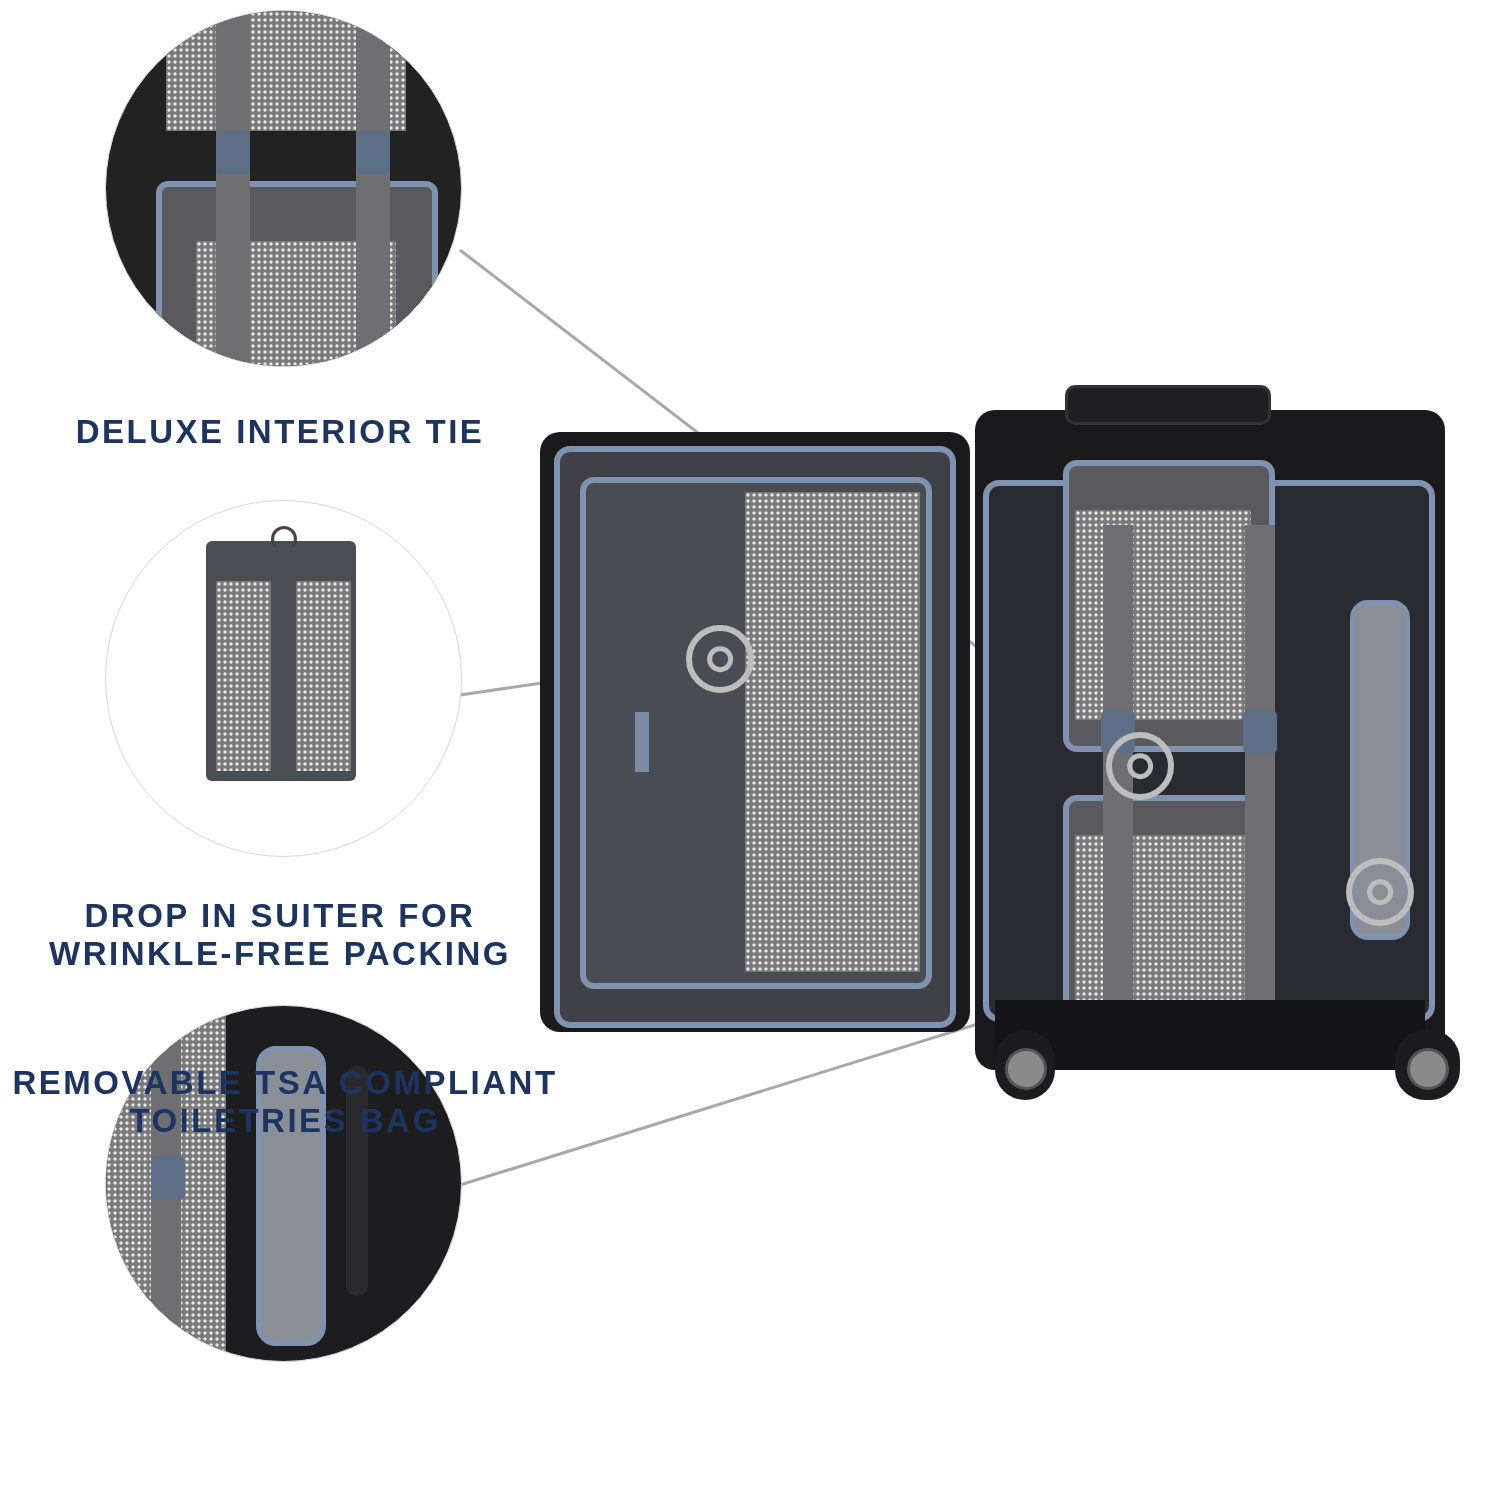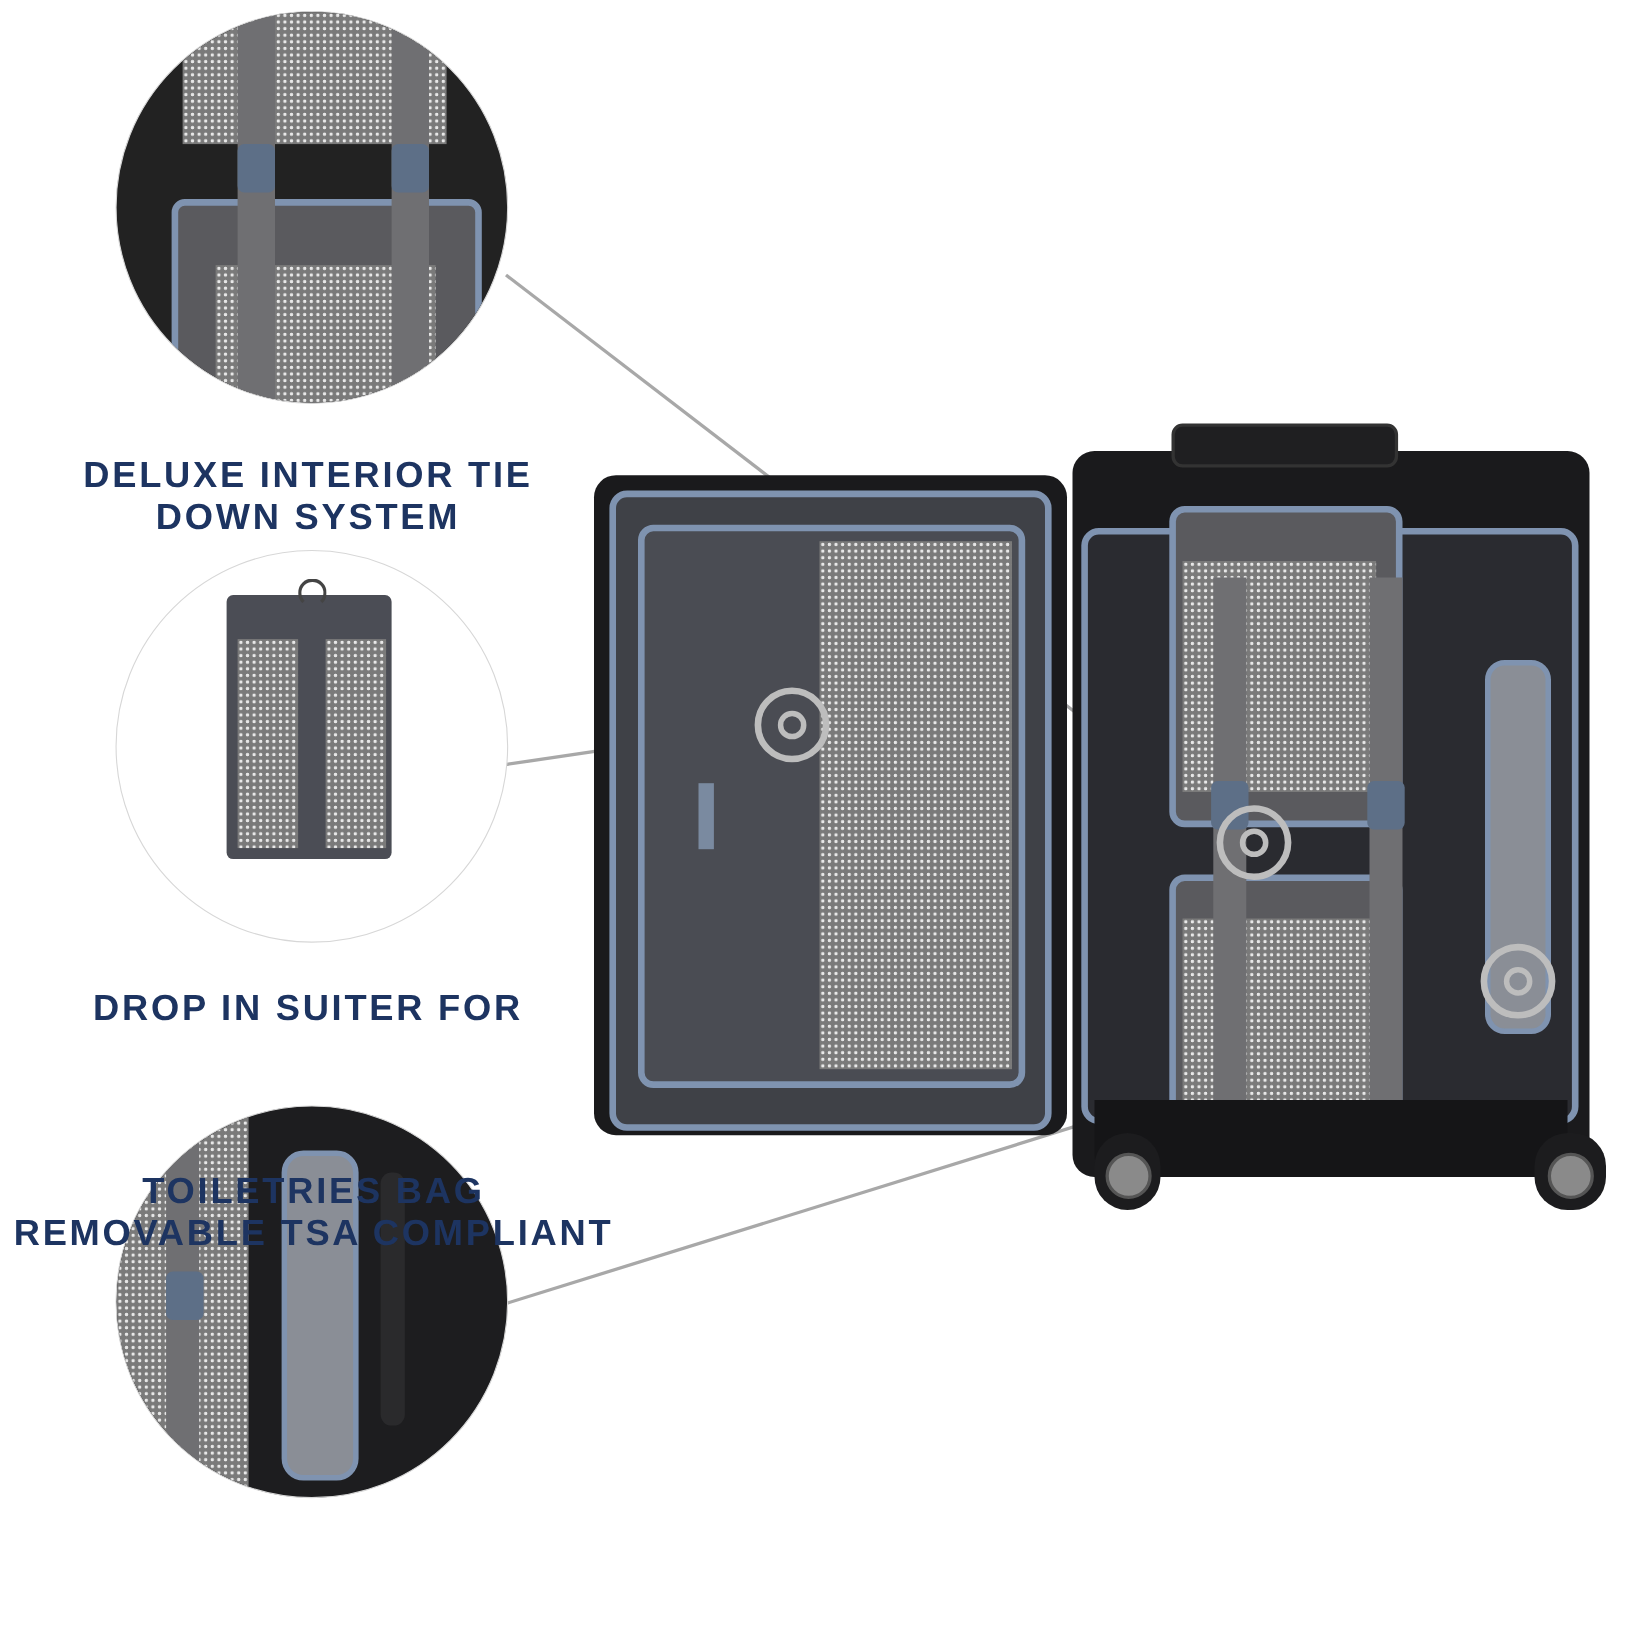--- a/index.html
+++ b/index.html
@@ -26,43 +26,43 @@
   <div class="mesh" style="position:absolute;left:60px;top:0;width:240px;height:120px;"></div>
   <div style="position:absolute;left:50px;top:170px;width:270px;height:200px;background:#5a5a5e;border:6px solid #7f93b0;border-radius:12px;"></div>
   <div class="mesh" style="position:absolute;left:90px;top:230px;width:200px;height:140px;"></div>
   <div class="strap" style="left:110px;top:0;width:34px;height:360px;"></div>
   <div class="strap" style="left:250px;top:0;width:34px;height:360px;"></div>
   <div class="buckle" style="left:110px;top:120px;"></div>
   <div class="buckle" style="left:250px;top:120px;"></div>
 </div>
 <div class="caption" style="left:30px;top:413px;width:500px;">
   <div>DELUXE INTERIOR TIE</div>
-  <div>DOWN SYSTEM</div>
 </div>
 
 <div class="circle" style="left:105px;top:500px;width:355px;height:355px;">
   <div style="position:absolute;left:100px;top:40px;width:150px;height:240px;background:#4b4d55;border-radius:6px;"></div>
   <div class="mesh" style="position:absolute;left:110px;top:80px;width:55px;height:190px;"></div>
   <div class="mesh" style="position:absolute;left:190px;top:80px;width:55px;height:190px;"></div>
   <div style="position:absolute;left:165px;top:25px;width:20px;height:20px;border:3px solid #444;border-radius:50%;border-bottom-color:transparent;"></div>
 </div>
 <div class="caption" style="left:10px;top:897px;width:540px;">
   <div>DROP IN SUITER FOR</div>
+  <div>WRINKLE-FREE PACKING</div>
 </div>
 
 <div class="circle" style="left:105px;top:1005px;width:355px;height:355px;background:#1d1d1f;">
   <div class="mesh" style="position:absolute;left:0;top:0;width:120px;height:355px;"></div>
   <div class="strap" style="left:45px;top:0;width:30px;height:355px;"></div>
   <div class="buckle" style="left:45px;top:150px;"></div>
   <div style="position:absolute;left:150px;top:40px;width:60px;height:290px;background:#8a8e96;border:5px solid #7f93b0;border-radius:20px;"></div>
   <div style="position:absolute;left:240px;top:60px;width:22px;height:230px;background:#2a2a2c;border-radius:10px;"></div>
 </div>
 <div class="caption" style="left:0px;top:1064px;width:570px;">
+  <div>REMOVABLE TSA COMPLIANT</div>
   <div>TOILETRIES BAG</div>
-  <div>REMOVABLE TSA COMPLIANT</div>
 </div>
 
 <div style="position:absolute;left:540px;top:432px;width:430px;height:600px;background:#1a1a1c;border-radius:20px;">
   <div style="position:absolute;left:14px;top:14px;width:390px;height:570px;background:#3f4147;border:6px solid #7f93b0;border-radius:16px;"></div>
   <div style="position:absolute;left:40px;top:45px;width:340px;height:500px;background:#4a4c53;border:6px solid #7f93b0;border-radius:14px;"></div>
   <div class="mesh" style="position:absolute;left:205px;top:60px;width:175px;height:480px;"></div>
   <div style="position:absolute;left:95px;top:280px;width:14px;height:60px;background:#7a8aa0;"></div>
 </div>
 
 <div style="position:absolute;left:975px;top:410px;width:470px;height:660px;background:#1a1a1c;border-radius:20px;">

